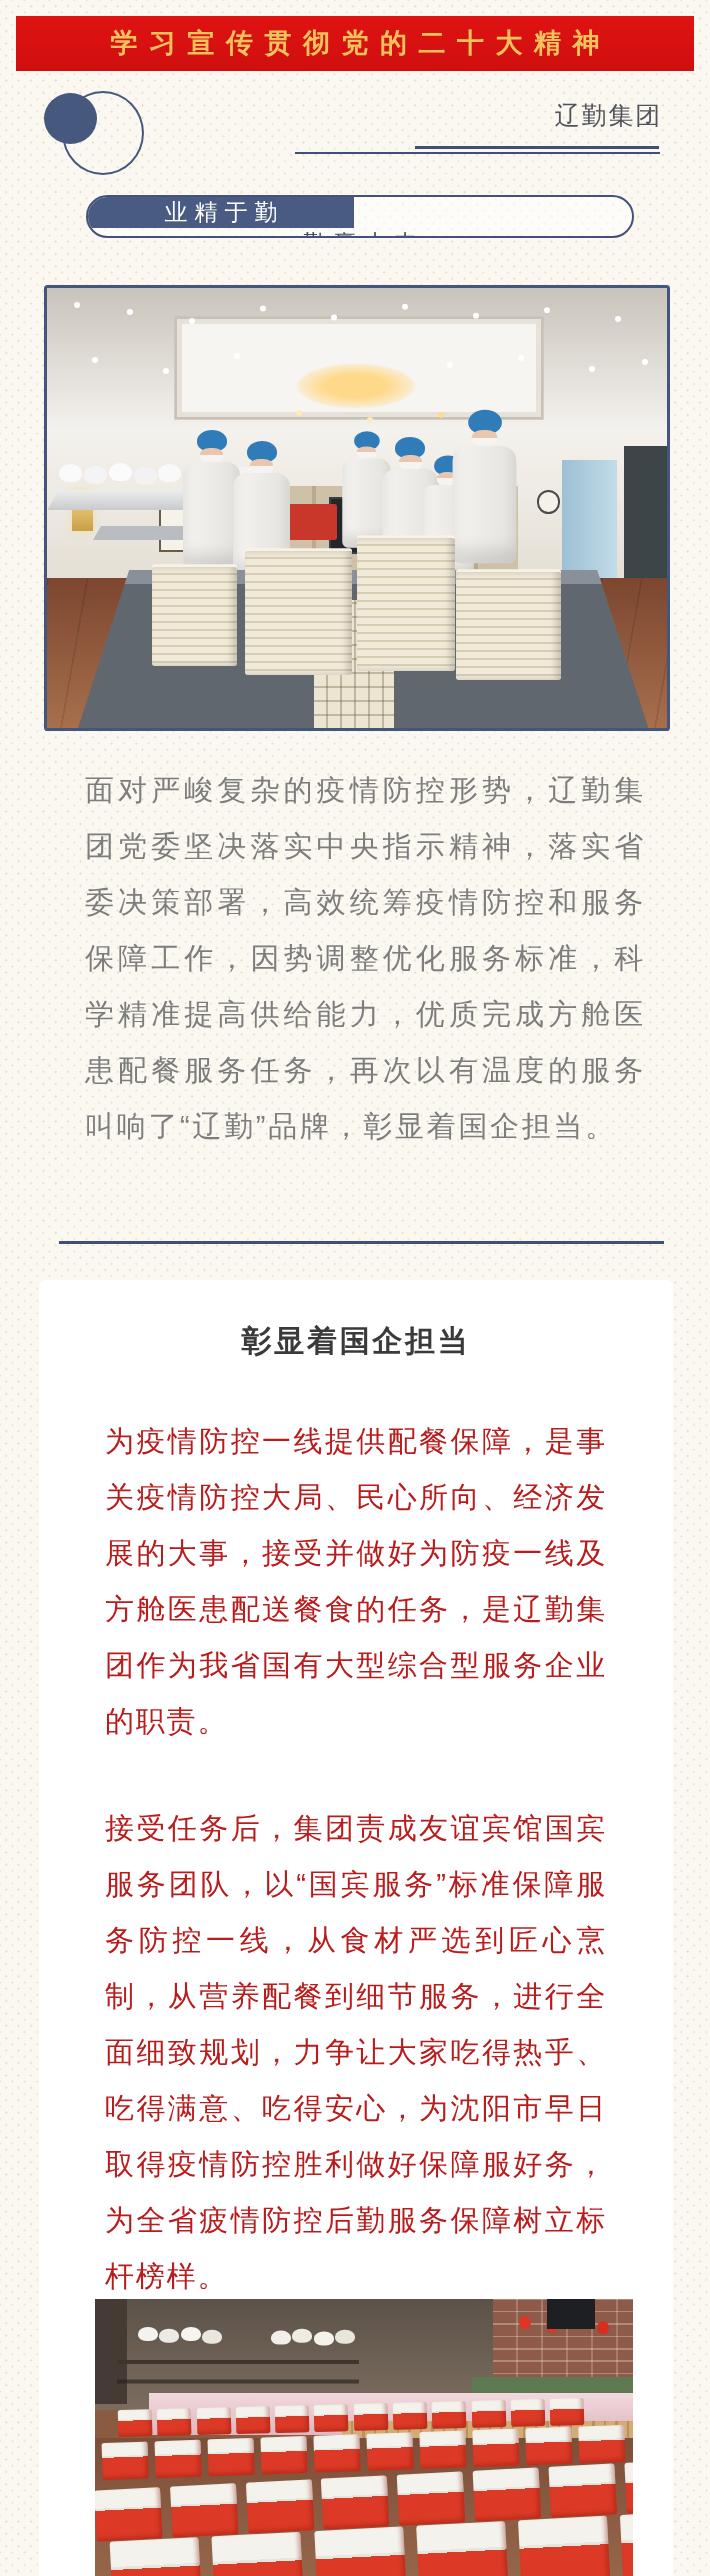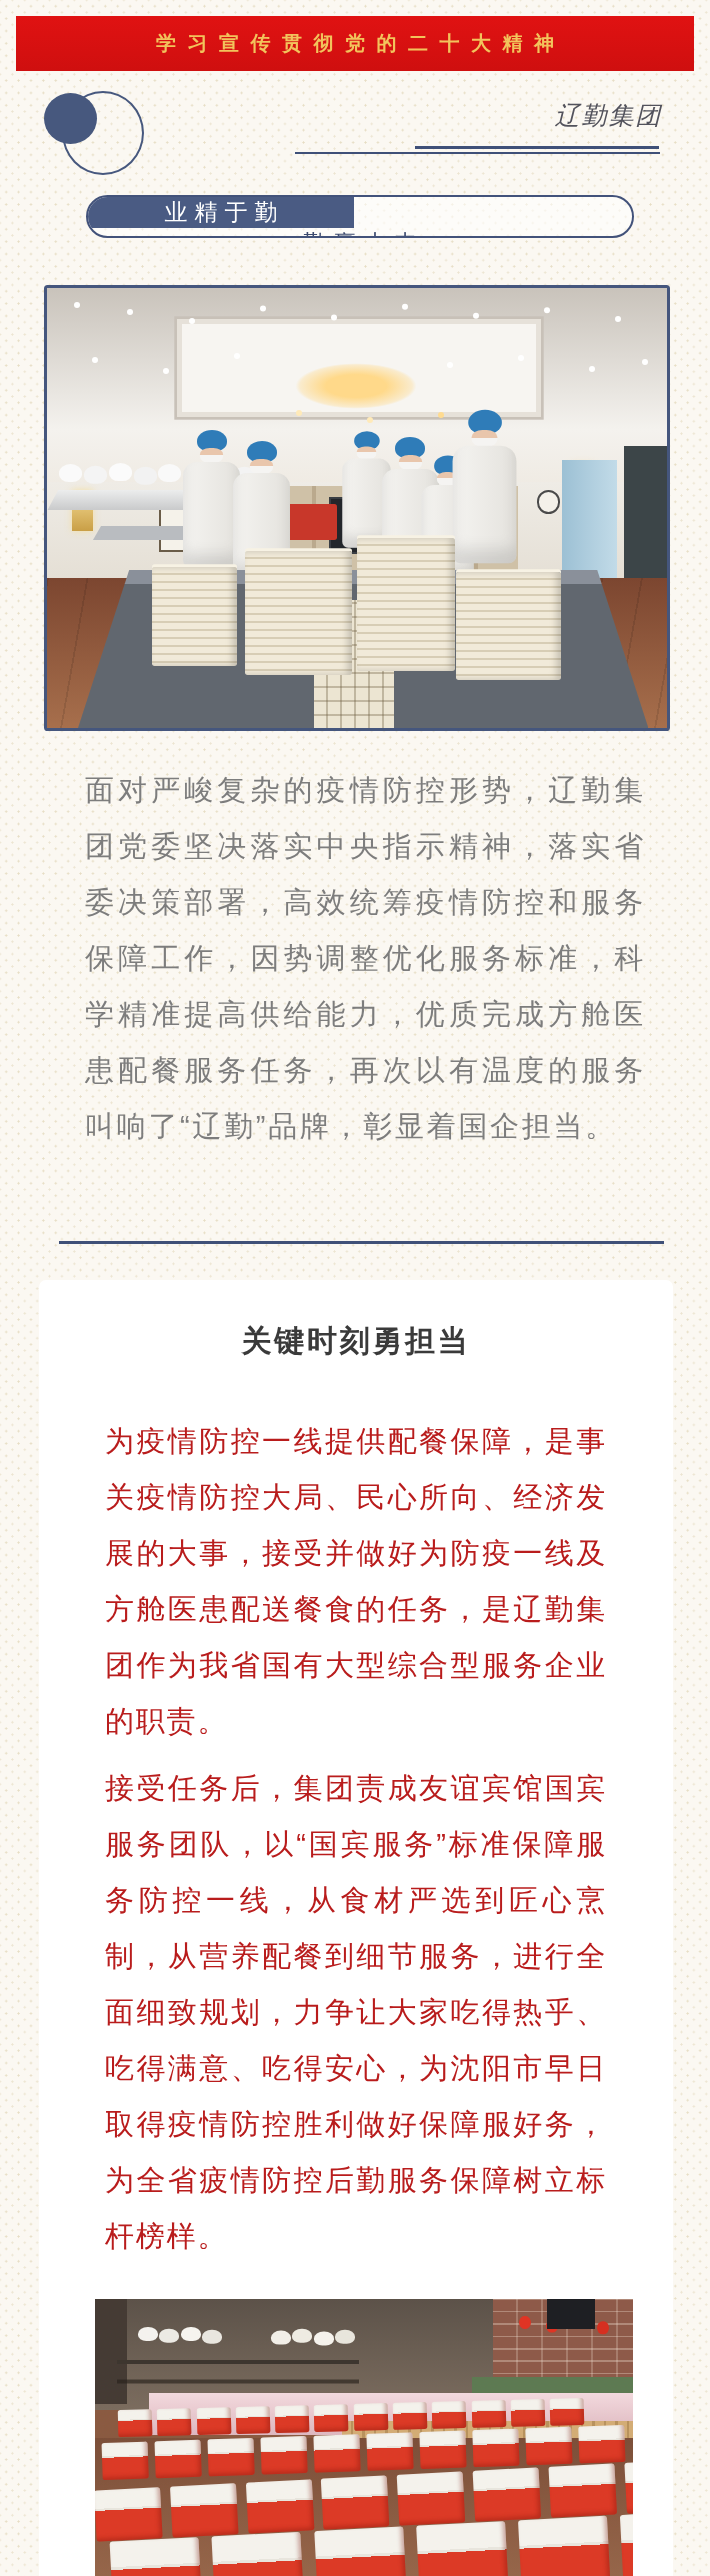--- a/index.html
+++ b/index.html
@@ -8,30 +8,30 @@
     background-color:#fbf8f2;
     background-image:
       radial-gradient(rgba(214,200,160,.55) 0.9px, transparent 1.2px),
       radial-gradient(rgba(214,200,160,.40) 0.9px, transparent 1.2px);
     background-size:12.4px 12.4px,12.4px 12.4px;
     background-position:0 0,6.2px 6.2px;}
 
   
   .banner{position:absolute;left:16px;top:16px;width:678px;height:55px;
     background:linear-gradient(180deg,#e01212,#cf0f0f);
-    color:#f2c35c;font-size:20px;font-weight:bold;letter-spacing:11.5px;text-indent:11.5px;
+    color:#f2c35c;font-size:27px;font-weight:bold;letter-spacing:11.5px;text-indent:11.5px;
     line-height:55px;text-align:center;white-space:nowrap;}
 
   
   .logo-ring{position:absolute;left:62px;top:91px;width:82px;height:84px;
     border:2.7px solid #47587e;border-radius:50%;box-sizing:border-box;background:transparent;}
   .logo-dot{position:absolute;left:44px;top:93px;width:53px;height:51px;
     background:#47587e;border-radius:50%;}
   .company{position:absolute;left:391px;top:99px;width:271px;text-align:right;
-    font-size:25px;color:#52525c;letter-spacing:1.8px;font-style:italic;}
+    font-size:25px;color:#52525c;letter-spacing:1.8px;}
   .hline-thin{position:absolute;left:295px;top:152px;width:365px;height:1.8px;background:#3f5078;}
   .hline-thick{position:absolute;left:415px;top:146px;width:244px;height:2.7px;background:#3f5078;}
 
   
   .tabbar{position:absolute;left:86px;top:195px;width:548px;height:43px;
     border:2.7px solid #42527a;border-radius:23px;box-sizing:border-box;
     display:flex;overflow:hidden;background:rgba(255,255,255,.55);flex-direction:column;}
   .tab{flex:none;display:flex;align-items:center;justify-content:center;
     font-size:23px;letter-spacing:7px;text-indent:7px;cursor:pointer;}
   .tab.active{width:266px;background:#4a5b83;color:#ffffff;}
@@ -107,21 +107,21 @@
 
   
   .card{position:absolute;left:39px;top:1280px;width:634px;height:1296px;
     background:#ffffff;border-radius:7px 7px 0 0;}
   .card-title{position:absolute;left:0;top:41px;width:100%;text-align:center;
     font-size:30px;font-weight:bold;letter-spacing:2.7px;color:#3a3a3a;}
   .cpara{position:absolute;left:66px;width:502px;
     font-size:29px;line-height:56px;letter-spacing:1.8px;color:#b91c1c;
     text-align:justify;text-justify:inter-ideograph;}
   .cparaA{top:133px;}
-  .cparaB{top:480px;}
+  .cparaB{top:520px;}
 
   
   .photo2{position:absolute;left:56px;top:1019px;width:538px;height:277px;
     overflow:hidden;background:#8a5a41;}
   .ph2-back{position:absolute;left:0;top:0;width:100%;height:40%;
     background:linear-gradient(180deg,#5c5249,#7b6c5e);}
   .ph2-door{position:absolute;left:0;top:0;width:6%;height:38%;background:#453b34;}
   .ph2-bags{position:absolute;left:8%;top:10%;width:19.5px;height:14px;border-radius:50% 50% 42% 42%;
     background:#f4f2ee;box-shadow:21px 1.8px 0 #eceae4,43px 0 0 #f6f4ef,64px 2.7px 0 #e9e6df,
       133px 3.6px 0 #f2efe8,154px 1.8px 0 #eeebe2,176px 4.4px 0 #f5f2ec,197px 2.7px 0 #e8e5dc;}
@@ -229,21 +229,21 @@
     <div class="stack" style="left:32%;bottom:12%;width:107px;height:124px;"></div>
     <div class="stack" style="left:50%;bottom:13%;width:98px;height:133px;"></div>
     <div class="stack" style="left:66%;bottom:11%;width:105px;height:108px;"></div>
   </div>
 
   <div class="para1">面对严峻复杂的疫情防控形势，辽勤集团党委坚决落实中央指示精神，落实省委决策部署，高效统筹疫情防控和服务保障工作，因势调整优化服务标准，科学精准提高供给能力，优质完成方舱医患配餐服务任务，再次以有温度的服务叫响了“辽勤”品牌，彰显着国企担当。</div>
 
   <div class="divider2"></div>
 
   <div class="card">
-    <div class="card-title">关键时刻勇担当</div>
+    <div class="card-title">彰显着国企担当</div>
     <div class="cpara cparaA">为疫情防控一线提供配餐保障，是事关疫情防控大局、民心所向、经济发展的大事，接受并做好为防疫一线及方舱医患配送餐食的任务，是辽勤集团作为我省国有大型综合型服务企业的职责。</div>
     <div class="cpara cparaB">接受任务后，集团责成友谊宾馆国宾服务团队，以“国宾服务”标准保障服务防控一线，从食材严选到匠心烹制，从营养配餐到细节服务，进行全面细致规划，力争让大家吃得热乎、吃得满意、吃得安心，为沈阳市早日取得疫情防控胜利做好保障服好务，为全省疲情防控后勤服务保障树立标杆榜样。</div>
 
     <div class="photo2" title="成排红白色保温餐箱整齐摆放在餐厅地面上">
       <div class="ph2-back"></div>
       <div class="ph2-door"></div>
       <div class="ph2-bags"></div>
       <div class="ph2-tableline"></div>
       <div class="ph2-brick"></div>
       <div class="lantern"></div>

